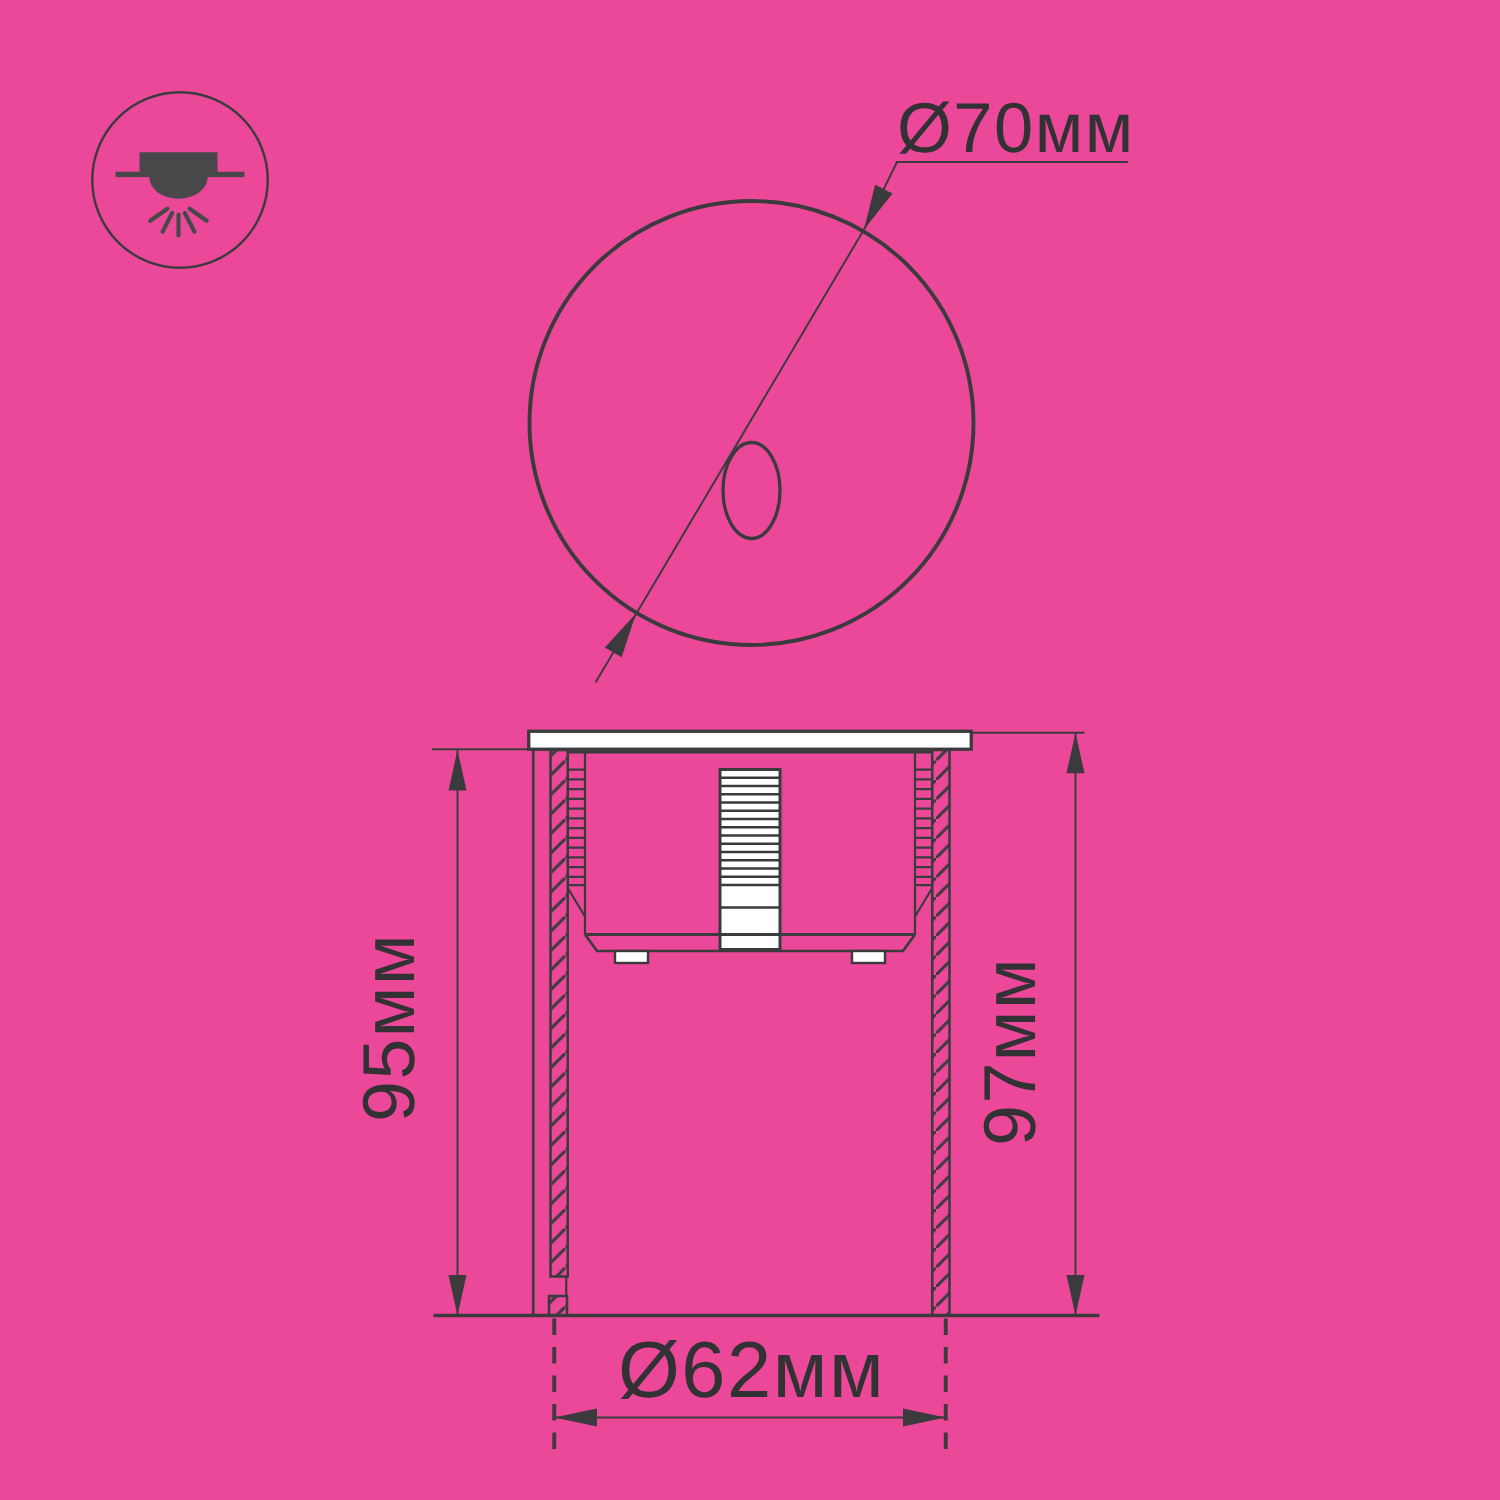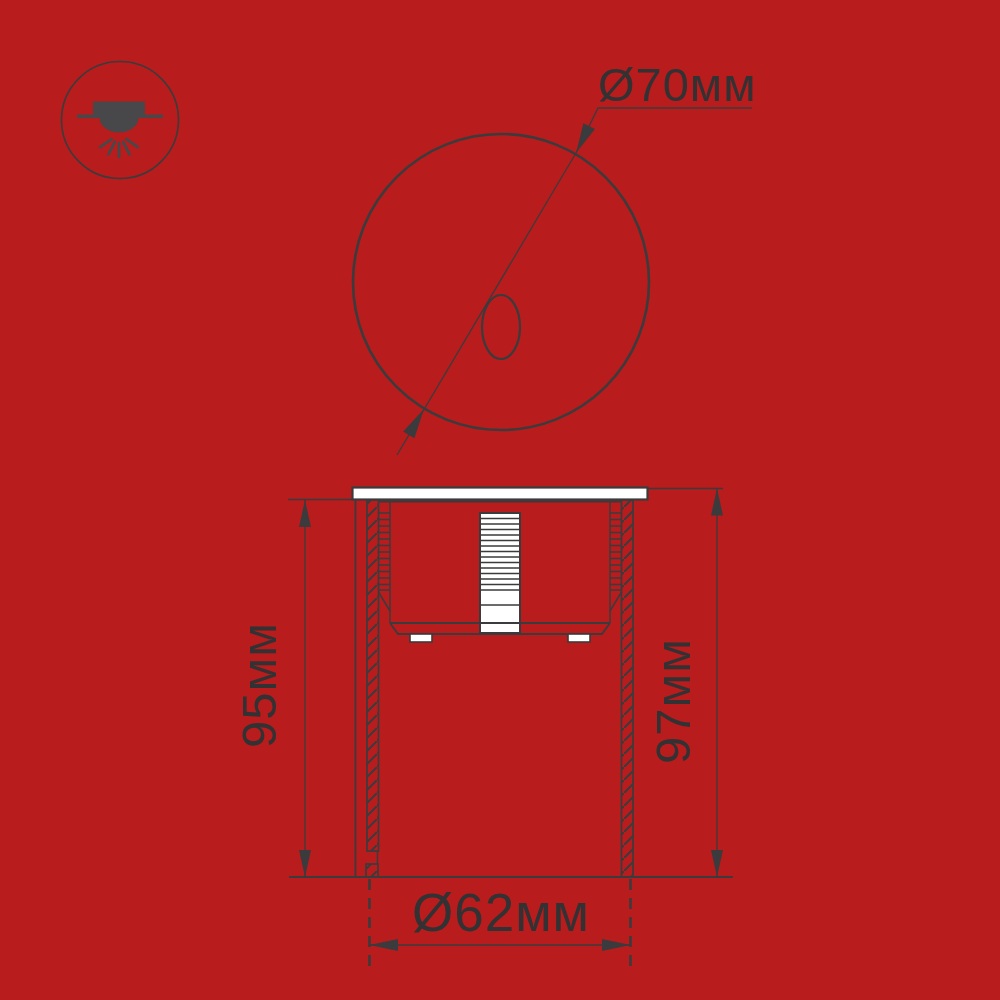--- a/index.html
+++ b/index.html
@@ -8,21 +8,21 @@
     background: #ffffff;
     width: 1000px;
     height: 1000px;
     overflow: hidden;
     font-family: "Liberation Sans", sans-serif;
   }
   .stage {
     position: relative;
     width: 1000px;
     height: 1000px;
-    background: #b91c1c;
+    background: #ec4899;
   }
   svg { display: block; }
   text {
     font-family: "Liberation Sans", "DejaVu Sans", sans-serif;
     fill: #323234;
   }
   .dim-label { font-size: 47px; letter-spacing: 1px; }
   .dim-label-bottom { font-size: 53px; letter-spacing: 1px; }
   .dim-label-side { font-size: 49px; letter-spacing: 1px; }
 </style>

